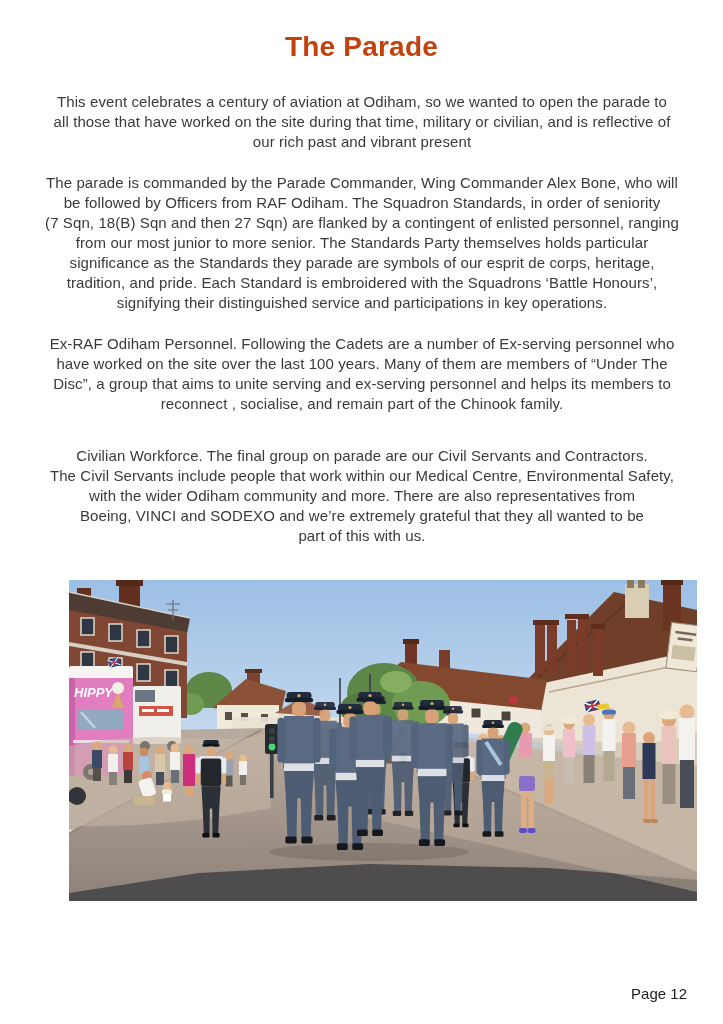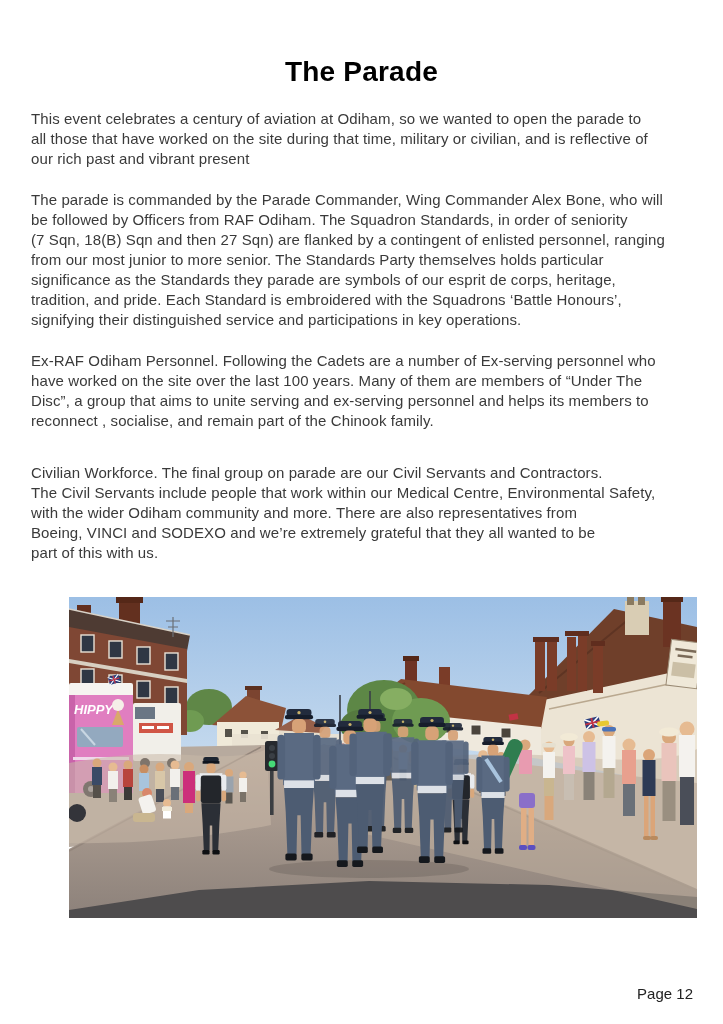--- a/index.html
+++ b/index.html
@@ -1,26 +1,26 @@
 <!DOCTYPE html>
 <html><head>
 <meta charset="utf-8">
 <style>
   html,body{margin:0;padding:0;background:#ffffff;}
   .doc{position:relative;width:723px;height:1024px;background:#ffffff;overflow:hidden;
        font-family:"Liberation Sans",sans-serif;color:#3a3a3a;}
-  .title{margin:0;padding-top:57px;height:30px;line-height:30px;text-align:center;
-         font-size:28px;font-weight:700;color:#000000;letter-spacing:.2px;}
-  .content{padding:22px 30px 0 31px;}
+  .title{margin:8px;padding-top:24px;height:30px;line-height:30px;text-align:center;
+         font-size:28px;font-weight:700;color:#c2410c;letter-spacing:.2px;}
+  .content{padding:22px 30px 0 31px;text-align:center;}
   .para{margin:0 0 21px 0;font-size:15px;line-height:20px;white-space:pre-line;
         color:#3a3a3a;letter-spacing:.1px;}
   .para:last-child{margin-bottom:0;margin-top:32px;}
   .photo{margin:34px 0 0 44px;width:628px;height:321px;display:block;}
   .photo svg{display:block;}
-  .page-num{position:absolute;top:985px;right:30px;font-size:15px;color:#222;}
+  .page-num{position:absolute;top:985px;right:36px;font-size:15px;color:#222;}
 </style>
 </head>
 <body>
 
 <div class="doc">
 
   <h1 class="title">The Parade</h1>
 
   <div class="content">
     <p class="para">This event celebrates a century of aviation at Odiham, so we wanted to open the parade to

